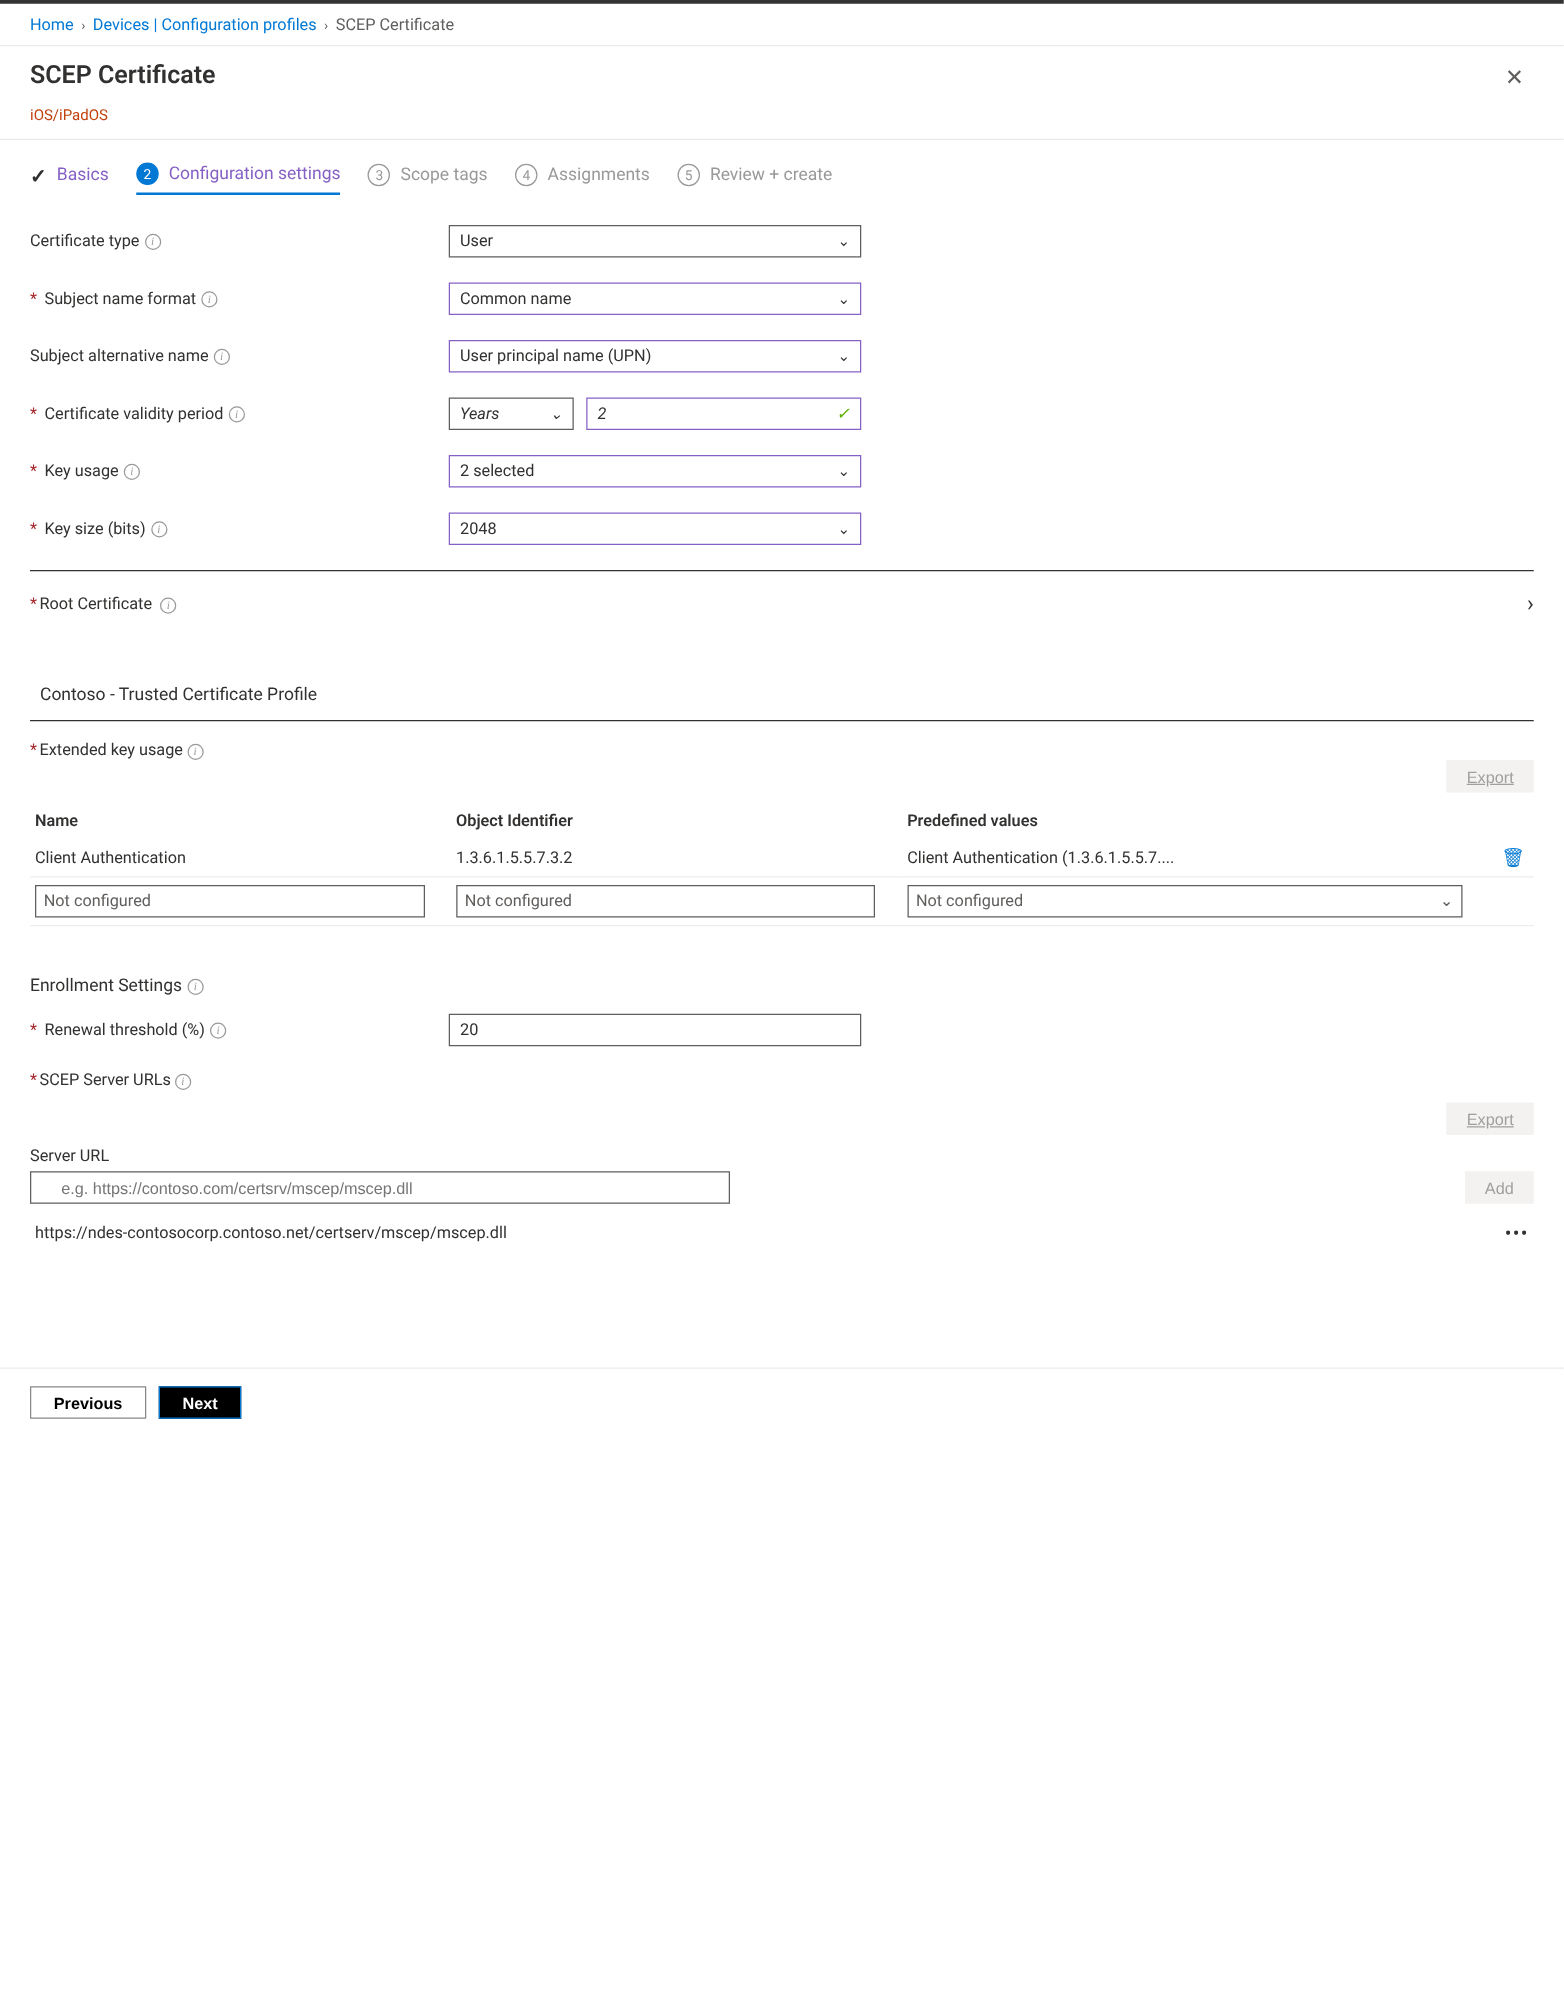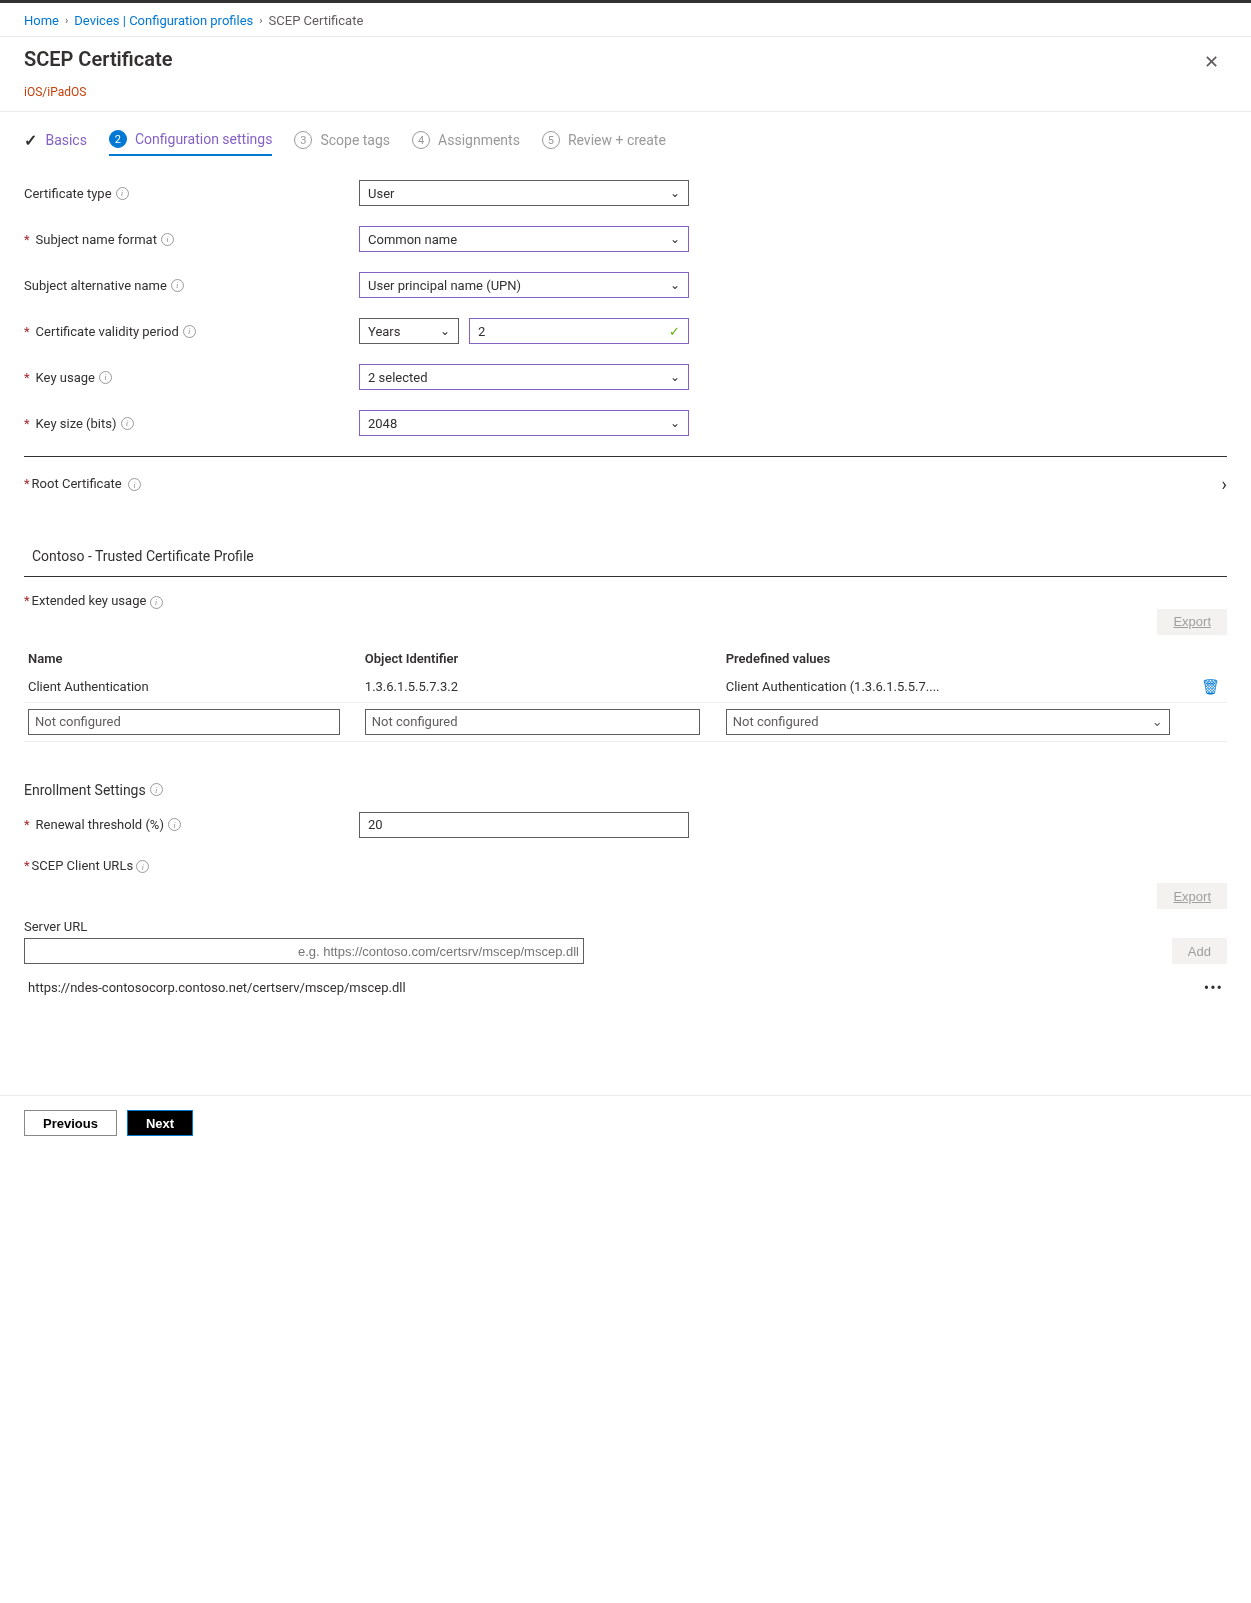--- a/index.html
+++ b/index.html
@@ -67,21 +67,21 @@
   
   .select, .textin {
     width: 100%; height: 26px; padding: 0 8px;
     border: 1px solid #605e5c; background: #fff;
     font-size: 13px; display: flex; align-items: center;
     justify-content: space-between; cursor: pointer;
   }
   .select .chev { font-size: 12px; color: #323130; }
   .purple { border-color: #8661c5; }
   .textin { cursor: text; }
-  .pair { display: flex; gap: 10px; }
+  .pair { display: flex; gap: 10px; font-style: italic; }
   .pair .select:first-child { width: 100px; }
   .pair .textin { flex: 1; position: relative; }
   .chk-green { color: #5db300; position: absolute; right: 8px; }
 
   hr.sep { border: none; border-top: 1px solid #323130; margin: 6px 0 10px; }
 
   .root-block { padding: 6px 0 10px; border-bottom: 1px solid #323130; margin-bottom: 16px; }
   .root-head { display:flex; justify-content:space-between; align-items:center; }
   .root-val  { padding: 6px 8px 2px; font-size: 14px; margin-top: 48px; }
 
@@ -100,21 +100,21 @@
     padding: 0 6px; font-size: 13px; color: #605e5c;
     display:flex; align-items:center; justify-content:space-between;
   }
   .trash { color: #0078d4; font-size: 15px; cursor: pointer; }
   .dots  { font-size: 16px; letter-spacing: 1px; cursor: pointer; }
 
   .section-h { font-size: 14px; margin: 40px 0 14px; display:flex; align-items:center; gap:4px;}
 
   .server-in {
     width: 560px; height: 26px; border: 1px solid #605e5c;
-    padding: 0 4px; font-size: 13px; color: #999; text-align: right;
+    padding: 0 24px; font-size: 13px; color: #999;
   }
   .url-row { display:flex; justify-content:space-between; align-items:center; padding: 14px 4px; }
 
   
   .footer {
     border-top: 1px solid #eaeaea;
     padding: 14px 24px; display: flex; gap: 10px;
     position: relative;
   }
   .btn {
@@ -324,21 +324,21 @@
         <span class="info">i</span>
       </div>
       <div class="ctrl">
         <div class="textin">
           <span>20</span>
         </div>
       </div>
     </div>
 
     <div class="lbl" style="width:auto; margin-bottom:10px">
-      <span class="req">*</span><span>SCEP Client URLs</span>
+      <span class="req">*</span><span>SCEP Server URLs</span>
       <span class="info">i</span>
     </div>
     <button class="btn-ghost right">Export</button>
     <div style="clear:both; height:10px"></div>
 
     <div style="display:flex; justify-content:space-between; align-items:flex-end; gap:20px">
       <div style="flex:1">
         <div style="font-size:13px; margin-bottom:4px">Server URL</div>
         <input class="server-in" placeholder="e.g. https://contoso.com/certsrv/mscep/mscep.dll" style="">
       </div>

